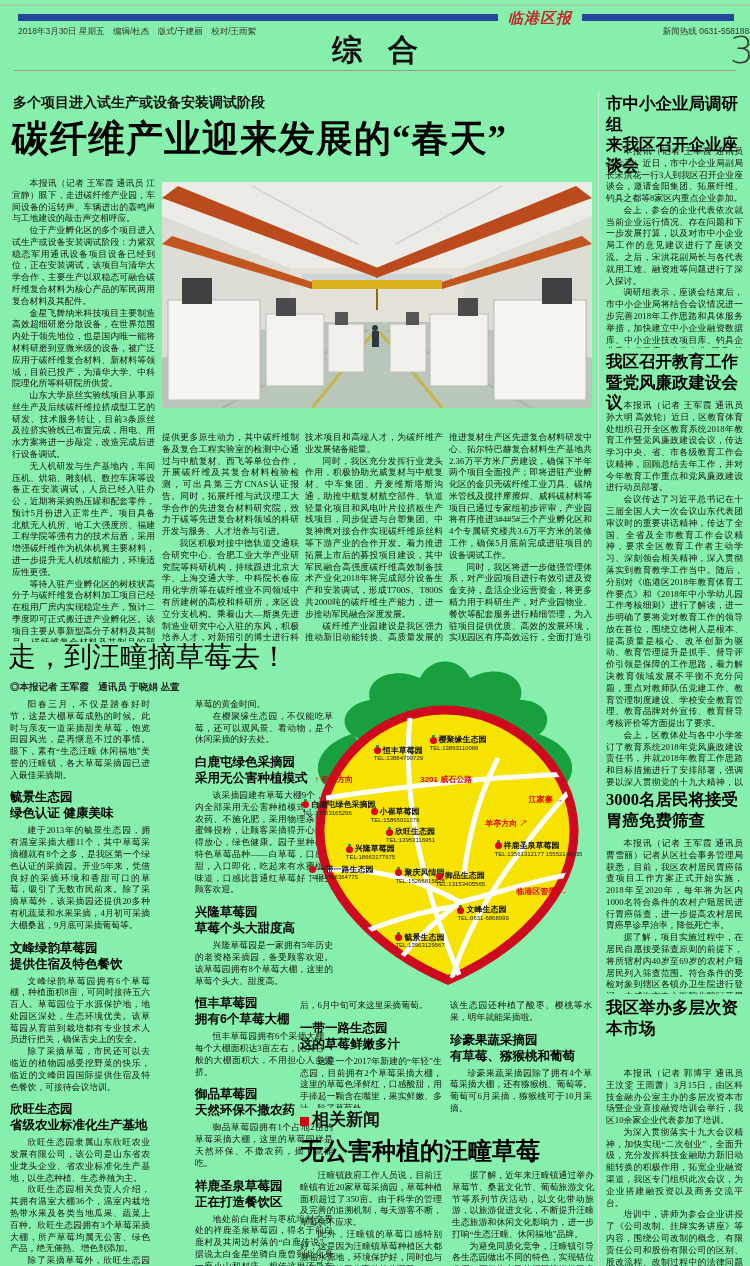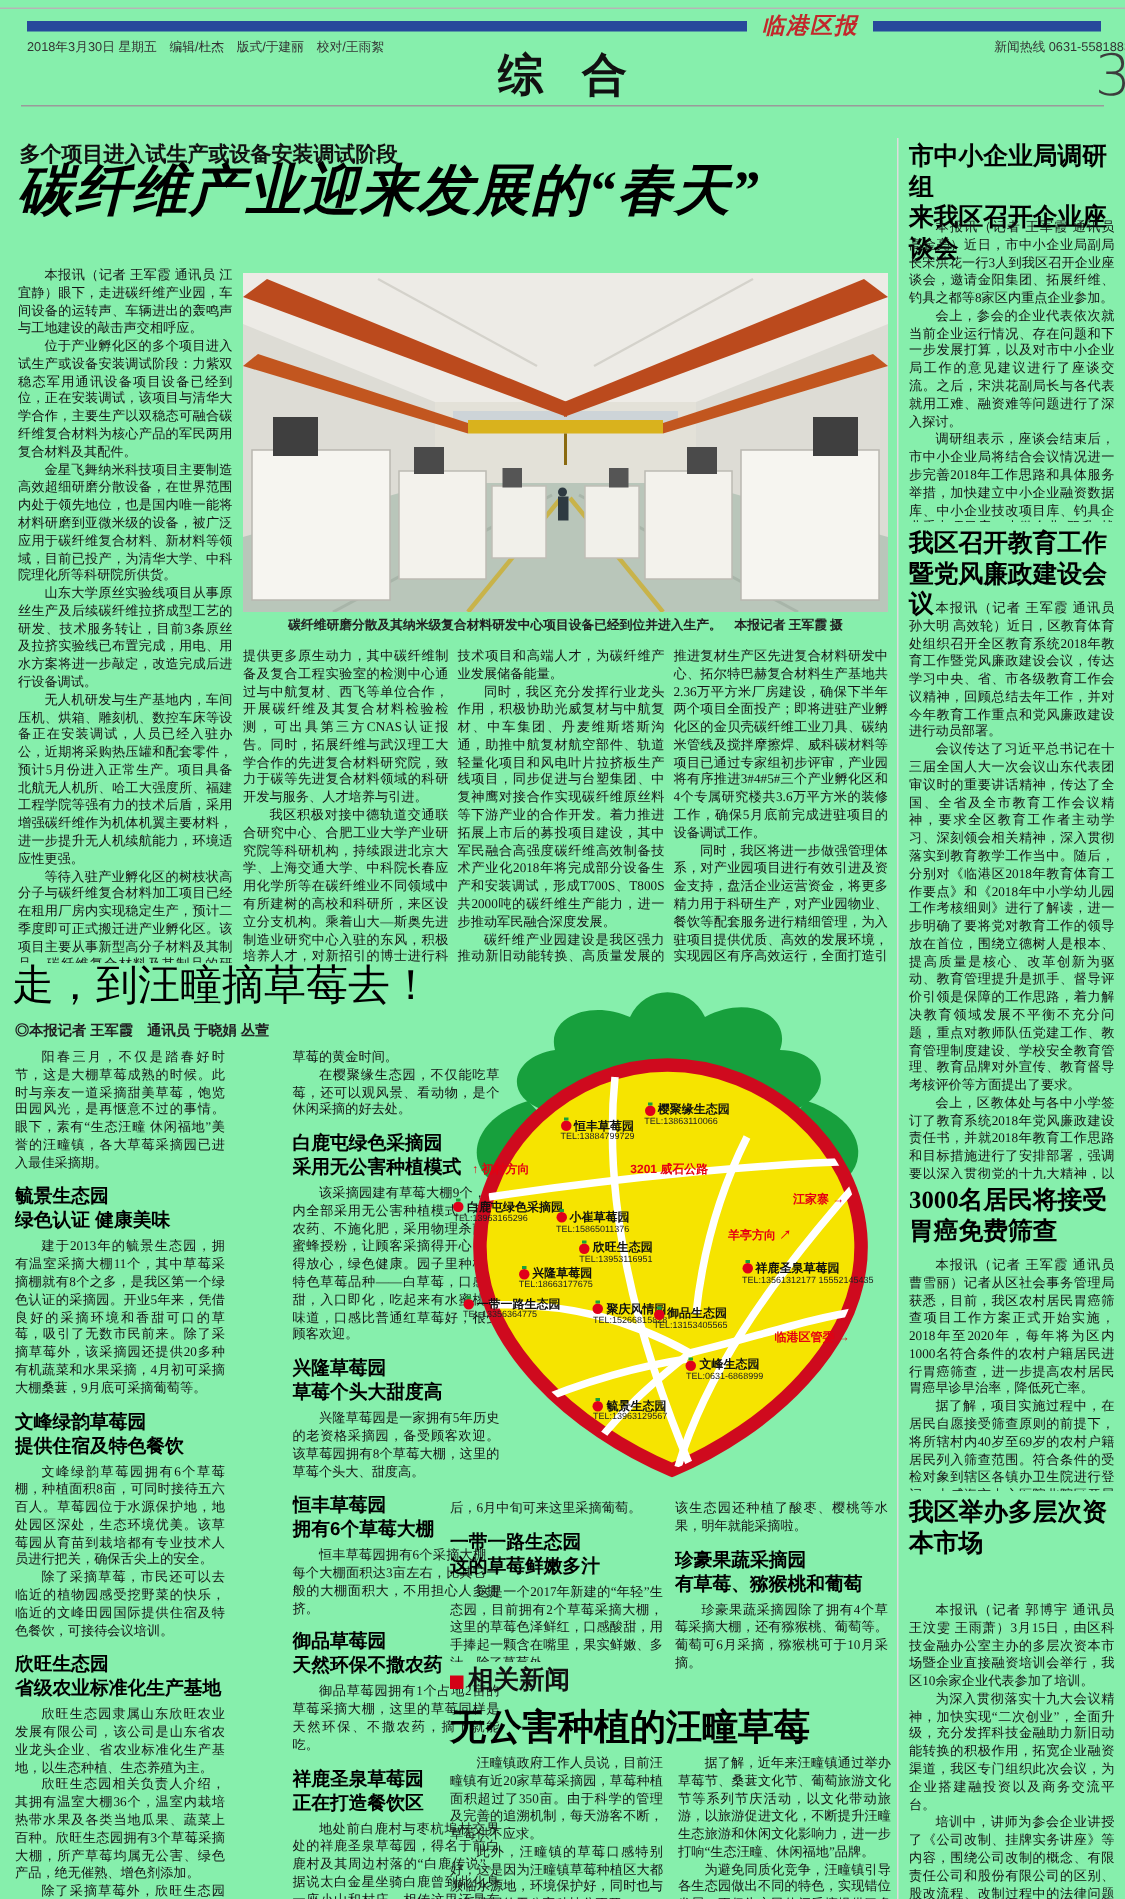--- a/index.html
+++ b/index.html
@@ -20,22 +20,22 @@
   .section-title{position:absolute;top:30px;left:0;width:750px;text-align:center;
         font-size:30px;font-weight:900;letter-spacing:26px;text-indent:26px;
         font-family:"Liberation Sans",sans-serif;color:#111;}
   .page-num{position:absolute;top:28px;right:16px;font-size:38px;font-weight:200;color:#3c3c3c;
         font-family:"DejaVu Sans",sans-serif;}
   .header-rule{position:absolute;top:70px;left:14px;width:722px;height:1px;background:#9a9a9a;}
   .v-rule{position:absolute;top:92px;left:598px;width:1px;height:1174px;background:#ddd;}
   
   .kicker{position:absolute;top:94px;left:13px;font-size:14px;font-weight:600;color:#111;
         font-family:"Liberation Sans",sans-serif;}
-  .headline{position:absolute;top:102px;left:12px;width:584px;font-size:37px;font-weight:900;
-        letter-spacing:1px;color:#000;font-family:"Liberation Serif",serif;font-style:italic;}
+  .headline{position:absolute;top:114px;left:12px;width:584px;font-size:37px;font-weight:900;
+        letter-spacing:1px;color:#000;font-family:"Liberation Serif",serif;}
   .flow-col{position:absolute;overflow:hidden;text-align:justify;font-size:8.8px;line-height:1.34;
         color:#141414;}
   .flow-col p.para{margin:0;text-indent:2em;}
   .flow-col p.para.cont{text-indent:0;font-family:Liberation Serif, serif;}
   .subhead{font-family:"Liberation Sans",sans-serif;font-weight:700;font-size:12.5px;
         line-height:1.28;margin:8px 0 4px;text-align:left;color:#000;}
   #c-col1{left:12px;top:178px;width:143px;height:464px;}
   #c-col2{left:162px;top:432px;width:137px;height:212px;}
   #c-col3{left:305px;top:432px;width:138px;height:212px;}
   #c-col4{left:449px;top:432px;width:143px;height:212px;}
@@ -141,21 +141,20 @@
         <rect x="380" y="96" width="30" height="26" fill="#3f3f3f"></rect>
         <rect x="268" y="132" width="58" height="72" fill="#f3f2ec" stroke="#bcbab3"></rect>
         <rect x="296" y="116" width="20" height="18" fill="#4a4a4a"></rect>
         <rect x="228" y="142" width="36" height="48" fill="#f1f0ea" stroke="#c0beb7"></rect>
         <rect x="244" y="130" width="13" height="13" fill="#555"></rect>
       </g>
       <circle cx="213" cy="146" r="3" fill="#2e3a42"></circle>
       <rect x="210" y="149" width="7" height="16" fill="#2e3a42"></rect>
     </svg>
   </div>
-  <div class="caption">碳纤维研磨分散及其纳米级复合材料研发中心项目设备已经到位并进入生产。　本报记者 王军霞 摄</div>
 
   <div class="flow-col" id="c-col2">
       <p class="para cont">提供更多原生动力，其中碳纤维制备及复合工程实验室的检测中心通过与中航复材、西飞等单位合作，开展碳纤维及其复合材料检验检测，可出具第三方CNAS认证报告。同时，拓展纤维与武汉理工大学合作的先进复合材料研究院，致力于碳等先进复合材料领域的科研开发与服务、人才培养与引进。</p>
       <p class="para">我区积极对接中德轨道交通联合研究中心、合肥工业大学产业研究院等科研机构，持续跟进北京大学、上海交通大学、中科院长春应用化学所等在碳纤维业不同领域中有所建树的高校和科研所，来区设立分支机构。乘着山大—斯奥先进制造业研究中心入驻的东风，积极培养人才，对新招引的博士进行科研教学，孵化一批交通轻量化、纳米复合材料、新能源等领域的涉碳高新</p>
     </div>
   <div class="flow-col" id="c-col3">
       <p class="para cont">技术项目和高端人才，为碳纤维产业发展储备能量。</p>
       <p class="para">同时，我区充分发挥行业龙头作用，积极协助光威复材与中航复材、中车集团、丹麦维斯塔斯沟通，助推中航复材航空部件、轨道轻量化项目和风电叶片拉挤板生产线项目，同步促进与台塑集团、中复神鹰对接合作实现碳纤维原丝料等下游产业的合作开发。着力推进拓展上市后的募投项目建设，其中军民融合高强度碳纤维高效制备技术产业化2018年将完成部分设备生产和安装调试，形成T700S、T800S共2000吨的碳纤维生产能力，进一步推动军民融合深度发展。</p>
       <p class="para">碳纤维产业园建设是我区强力推动新旧动能转换、高质量发展的重要举措，在各方面工作全面突破的基础上，我区将进一步发挥产业扶持作用，全力</p>
     </div>

